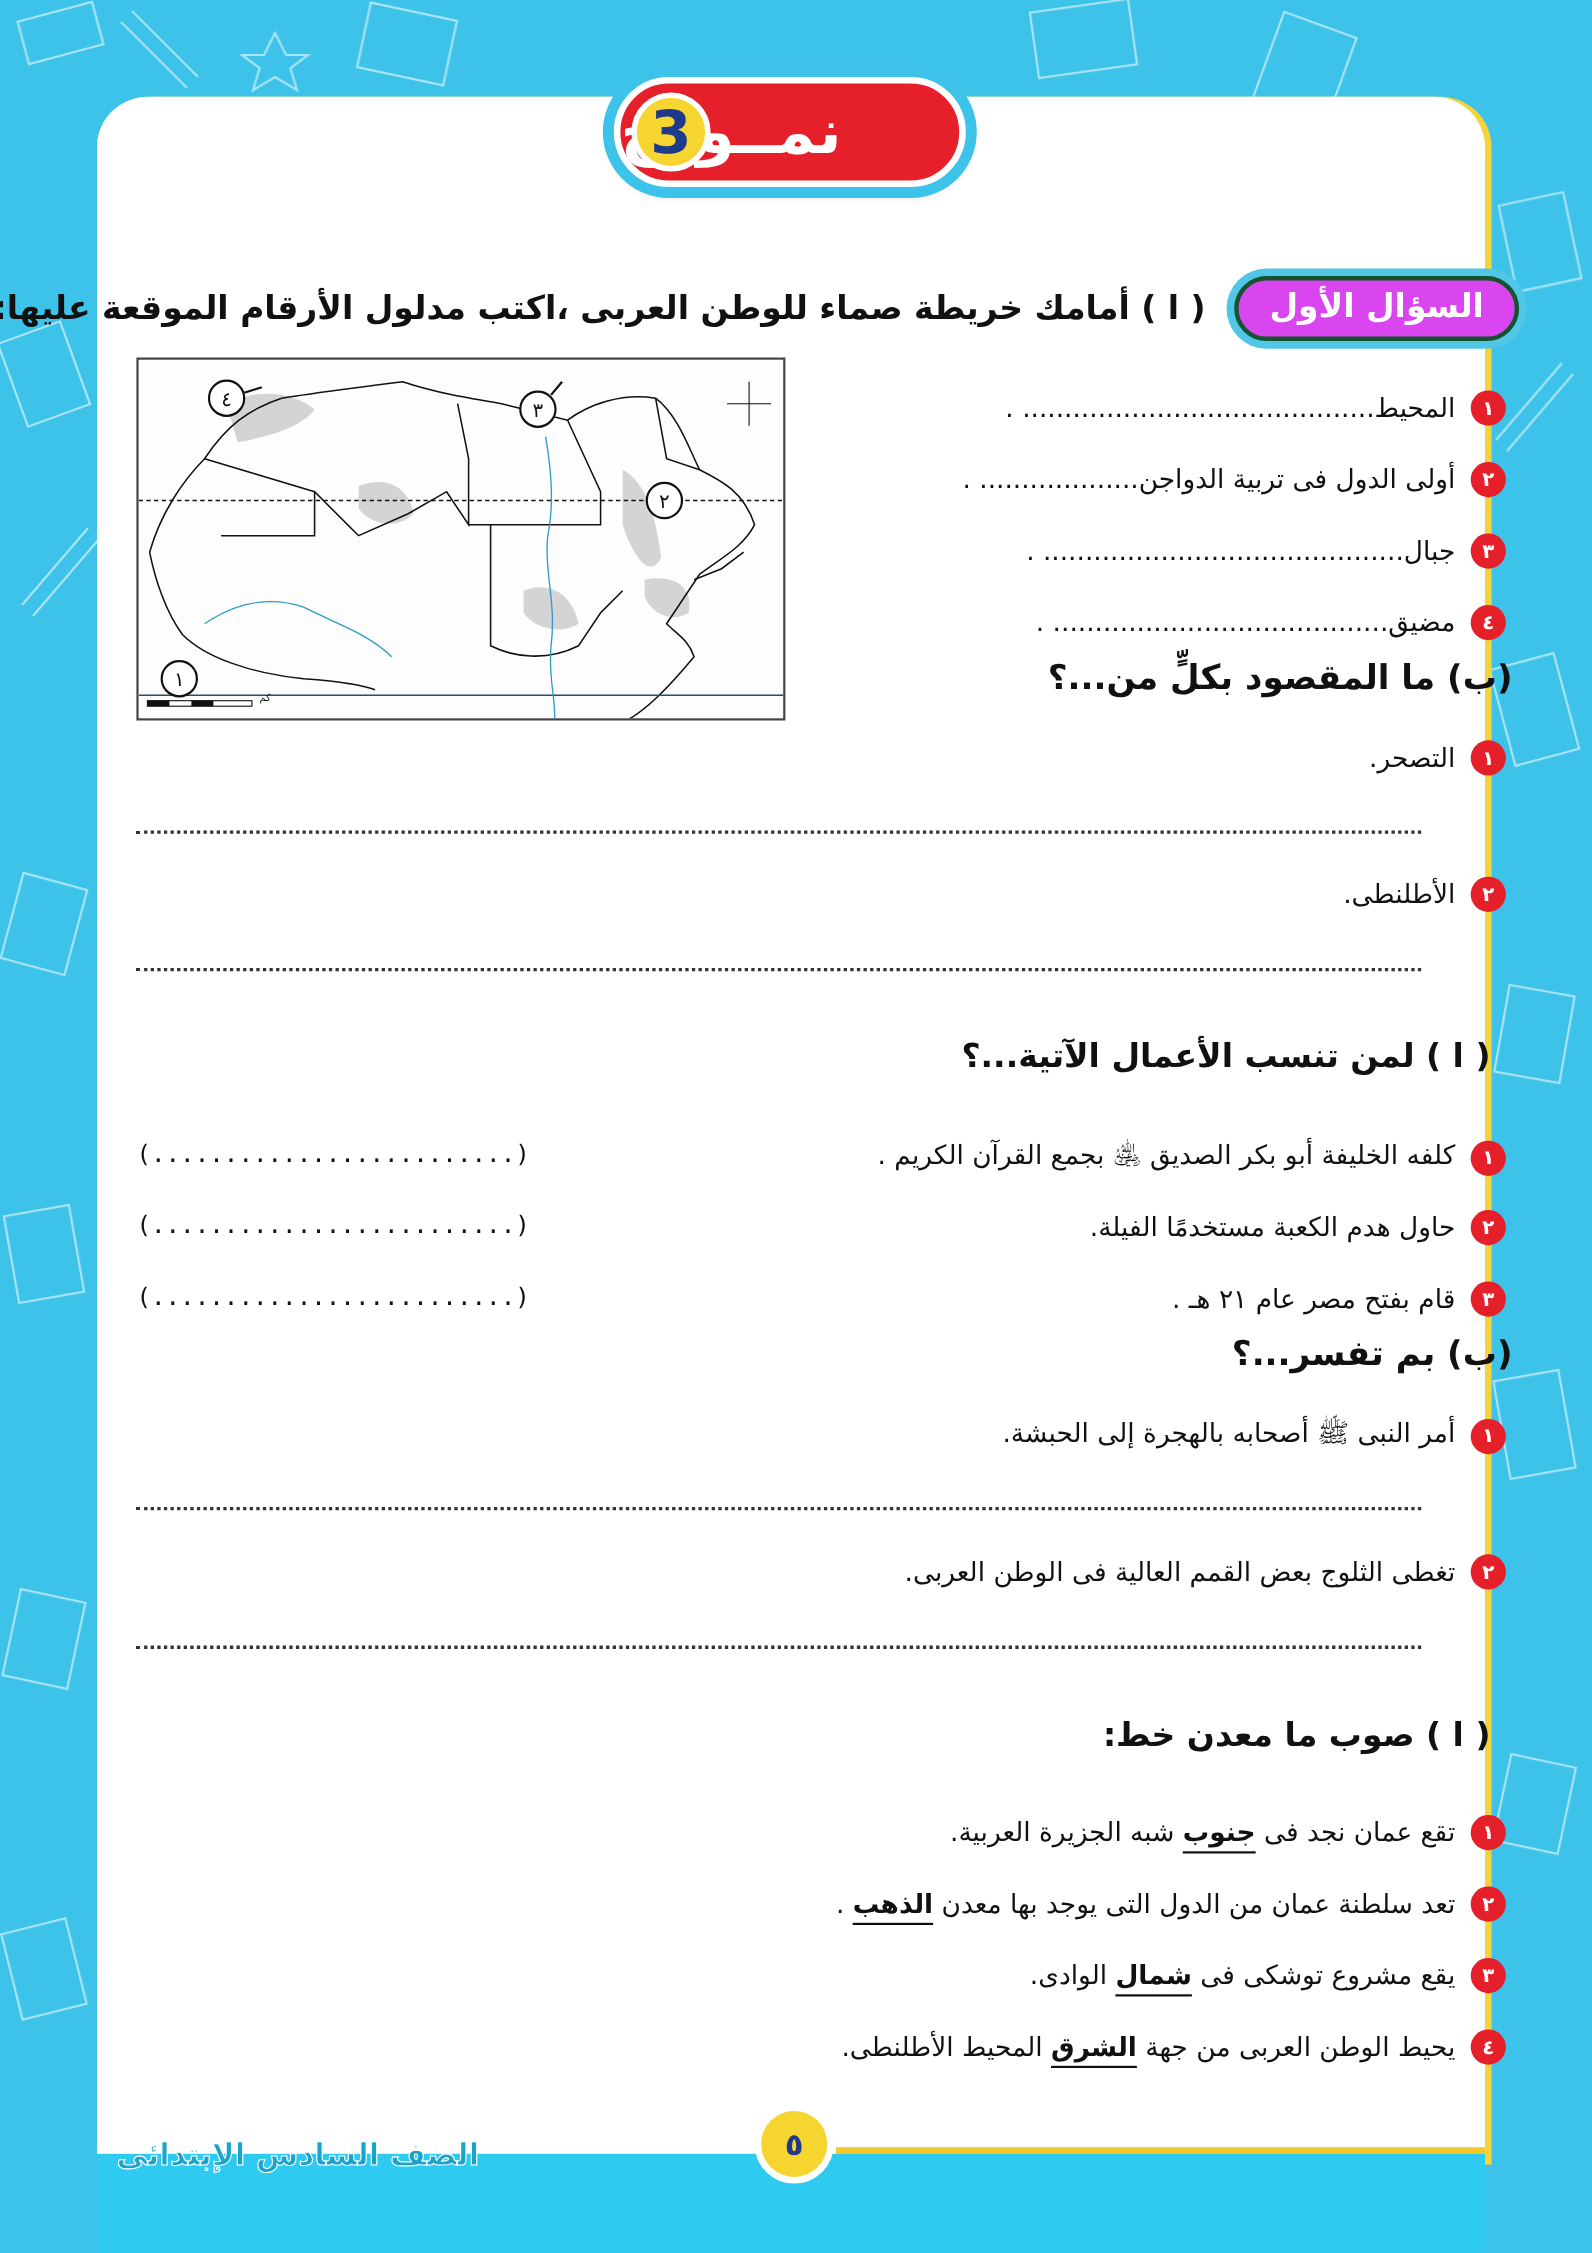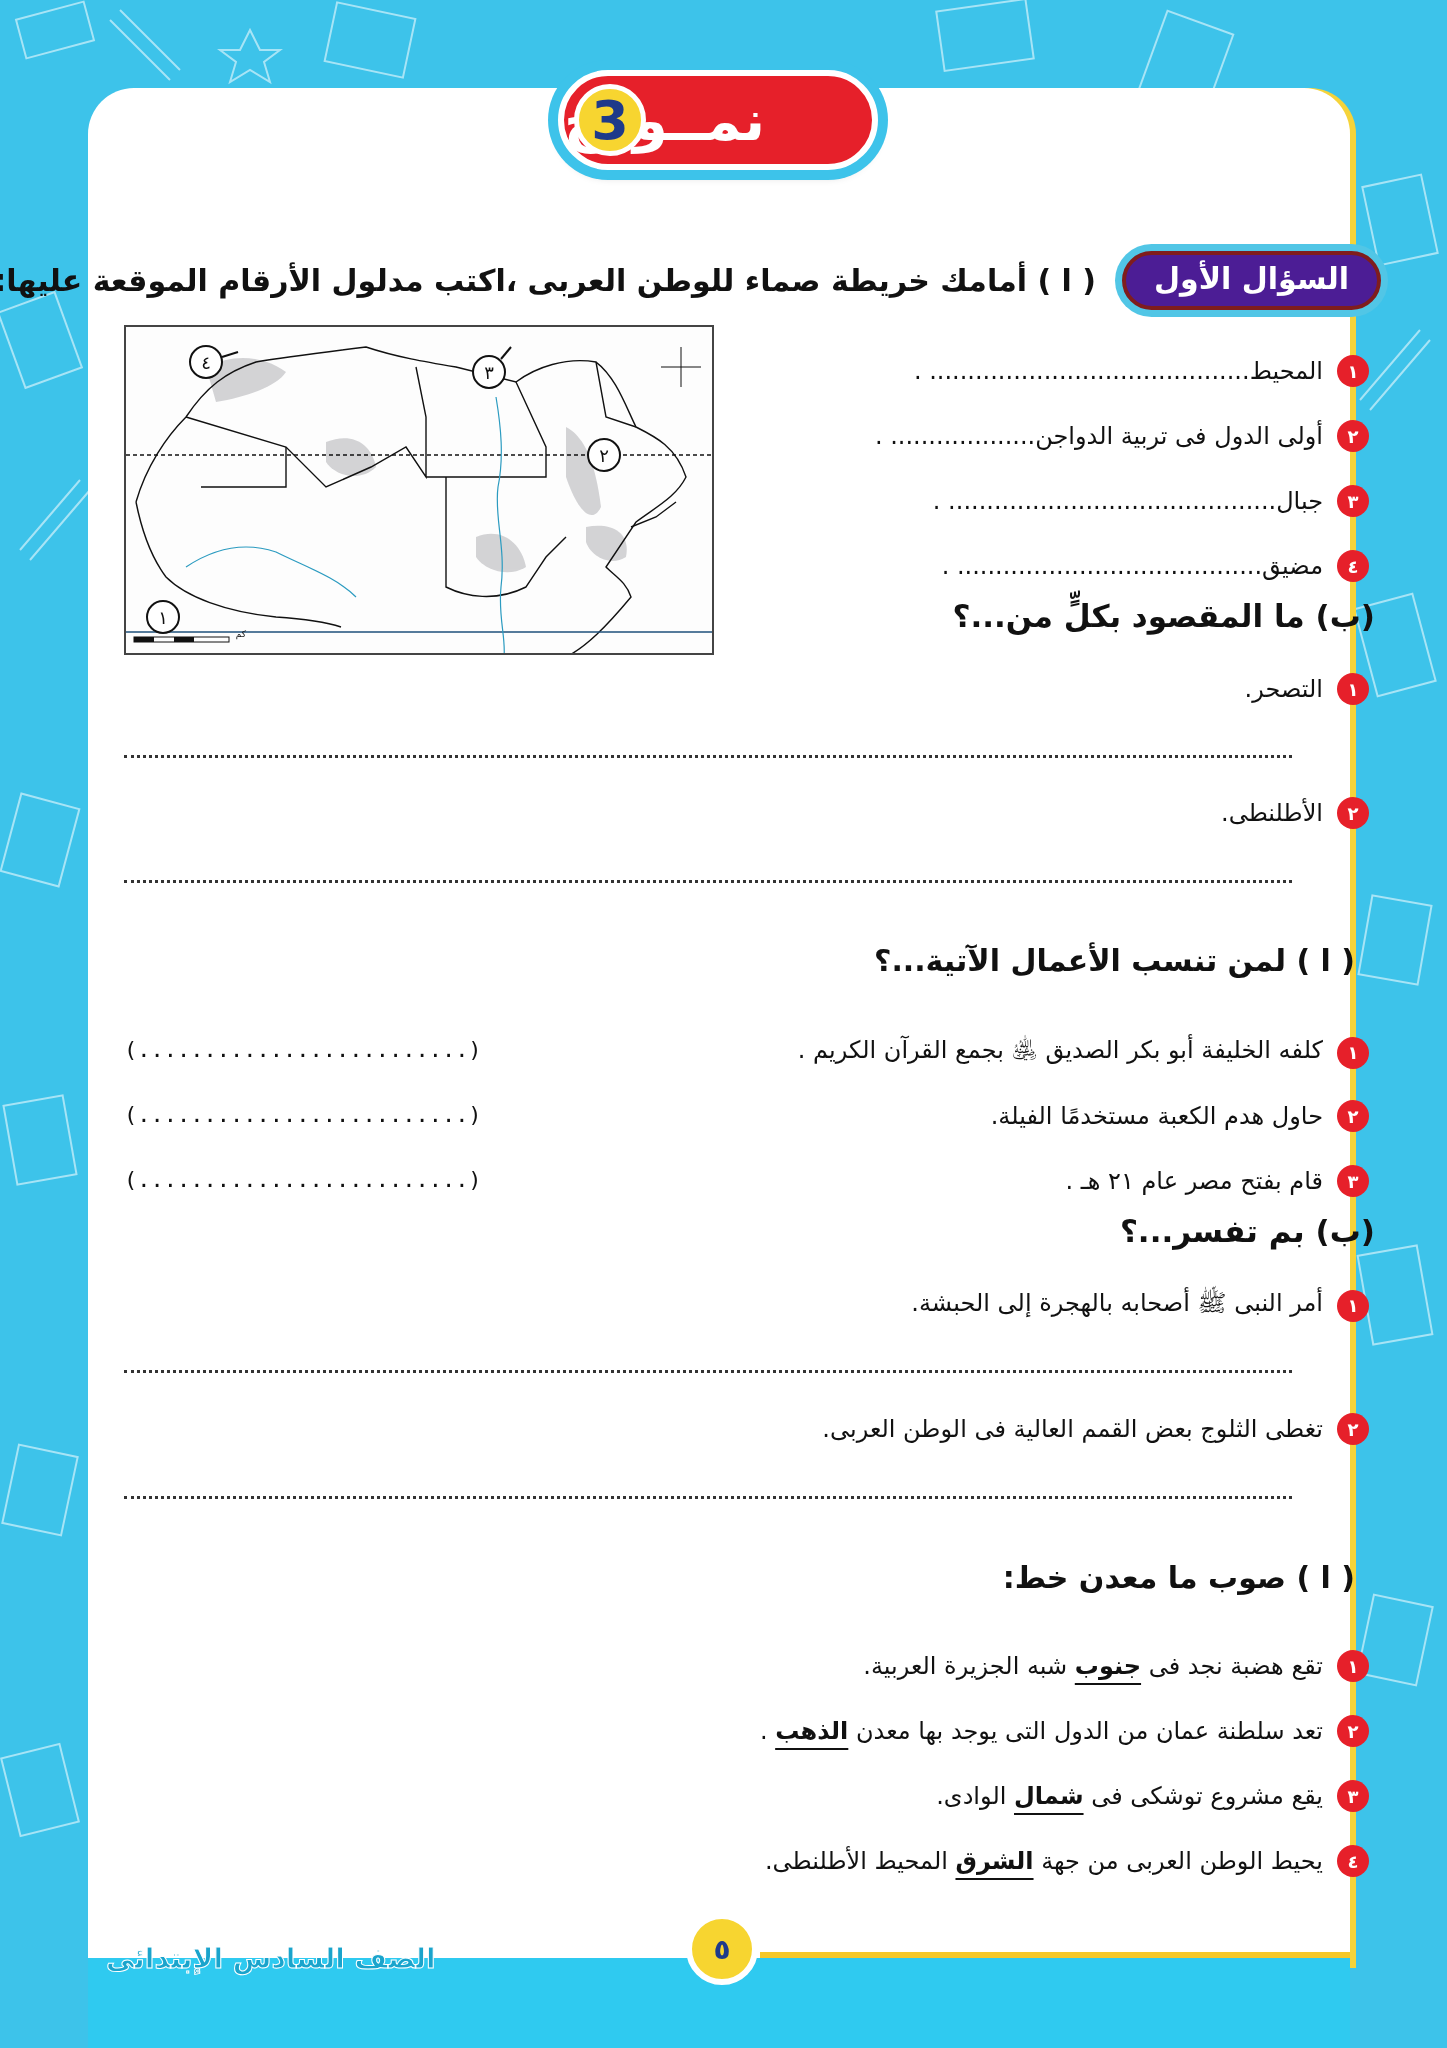--- a/index.html
+++ b/index.html
@@ -24,23 +24,23 @@
   }
   .title-text { color:#ffffff; font-weight:bold; font-size:56px; letter-spacing:2px; }
   .title-num {
     position:absolute; left:10px; top:8px; width:72px; height:72px;
     border-radius:50%; background:#f7d530; border:5px solid #fff;
     display:flex; align-items:center; justify-content:center;
     color:#1e3a8a; font-weight:bold; font-size:54px; box-sizing:border-box;
   }
   .q-header { position:absolute; right:66px; height:64px; display:flex; align-items:center; direction:rtl; }
   .q-pill {
-    background:#4c1d95; color:#fff; font-weight:bold; font-size:30px;
+    background:#d946ef; color:#fff; font-weight:bold; font-size:30px;
     padding:6px 28px 10px; border-radius:30px;
-    border:4px solid #7f1d1d; box-shadow:0 0 0 7px #51c6e6;
+    border:4px solid #14532d; box-shadow:0 0 0 7px #51c6e6;
     white-space:nowrap;
   }
   .q-title { margin-right:26px; font-weight:bold; font-size:30px; color:#111; white-space:nowrap; }
   .sub-title { position:absolute; right:72px; font-weight:bold; font-size:31px; color:#111; direction:rtl; }
   .item { position:absolute; right:78px; display:flex; align-items:center; direction:rtl; font-size:24px; color:#111; white-space:nowrap; }
   .num {
     width:32px; height:32px; border-radius:50%; background:#e6202a; color:#fff;
     font-size:18px; font-weight:bold; display:inline-flex; align-items:center; justify-content:center;
     margin-left:14px; flex-shrink:0;
   }
@@ -213,21 +213,21 @@
   <span>تغطى الثلوج بعض القمم العالية فى الوطن العربى.</span>
 </div>
 <div class="dots-line" style="top:1496px;"></div>
 
 <div class="q-header" style="top:1545px;">
   <span class="q-title">( ا ) صوب ما معدن خط:</span>
 </div>
 
 <div class="item" style="top:1650px;">
   <span class="num">١</span>
-  <span><span>تقع هضبة نجد فى </span><span class="u">جنوب</span><span> شبه الجزيرة العربية.</span></span>
+  <span><span>تقع عمان نجد فى </span><span class="u">جنوب</span><span> شبه الجزيرة العربية.</span></span>
 </div>
 <div class="item" style="top:1715px;">
   <span class="num">٢</span>
   <span><span>تعد سلطنة عمان من الدول التى يوجد بها معدن </span><span class="u">الذهب</span><span> .</span></span>
 </div>
 <div class="item" style="top:1780px;">
   <span class="num">٣</span>
   <span><span>يقع مشروع توشكى فى </span><span class="u">شمال</span><span> الوادى.</span></span>
 </div>
 <div class="item" style="top:1845px;">

